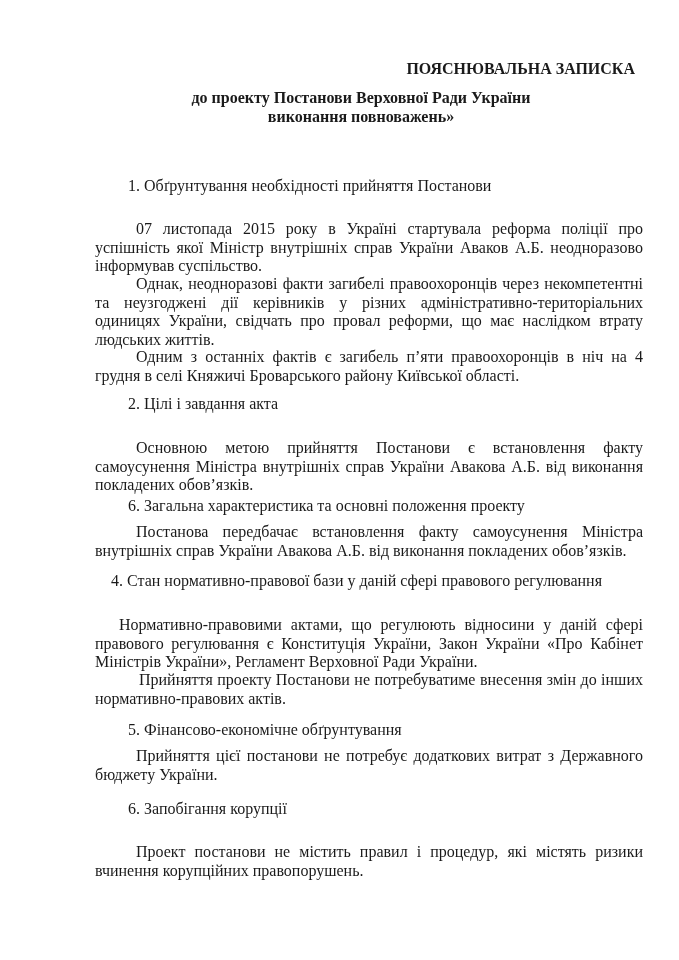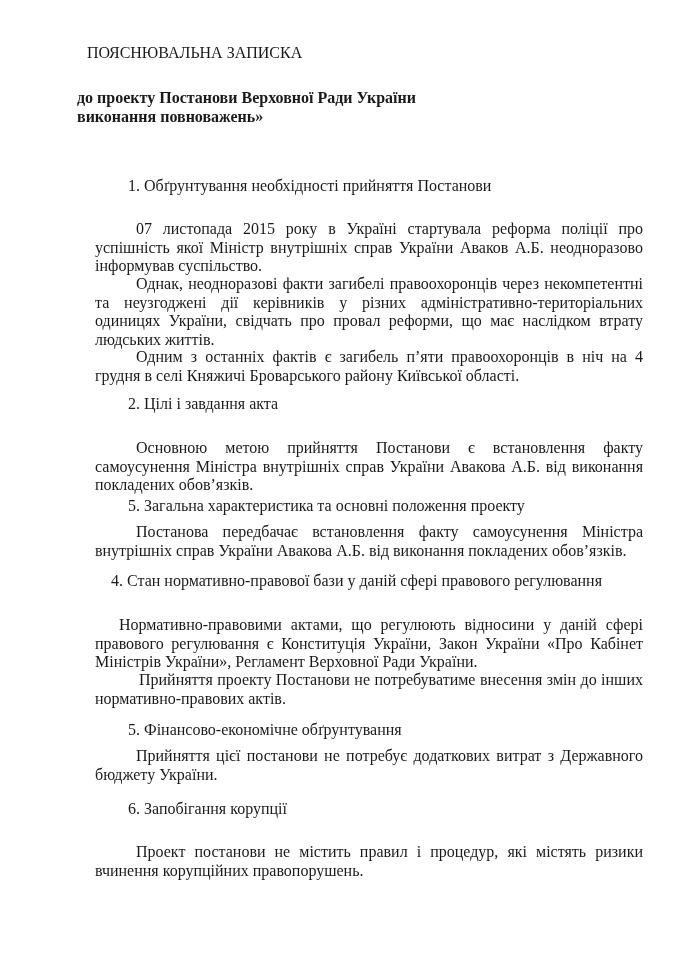--- a/index.html
+++ b/index.html
@@ -3,25 +3,25 @@
 <meta charset="utf-8">
 <style>
   html, body { margin: 0; padding: 0; background: #ffffff; }
   body {
     width: 679px; height: 960px; position: relative; overflow: hidden;
     font-family: "Liberation Serif", "DejaVu Serif", serif;
     color: #1a1a1a; font-size: 16px;
   }
   .page { position: absolute; left: 87px; top: 0; width: 548px; }
   .title {
-    position: absolute; left: 0; width: 548px; top: 44px; text-align: left;
-    font-weight: normal; font-size: 16px; line-height: 18px;
+    position: absolute; left: 0; width: 548px; top: 60px; text-align: right;
+    font-weight: bold; font-size: 16px; line-height: 18px;
   }
   .subtitle {
-    position: absolute; left: -10px; width: 568px; top: 88px; text-align: left;
+    position: absolute; left: -10px; width: 568px; top: 88px; text-align: center;
     font-weight: bold; font-size: 16px; line-height: 19px;
   }
   .subtitle div { white-space: nowrap; }
   .h { position: absolute; left: 0; width: 548px; font-weight: normal; font-size: 16px; line-height: 19px; }
   .h.indent { padding-left: 41px; box-sizing: border-box; }
   .p {
     position: absolute; left: 0; width: 548px; font-size: 16px; line-height: 18.5px;
     text-align: justify; text-indent: 41px; margin: 8px;
   }
   .h4 { text-align: justify; text-align-last: left; text-indent: 24px; line-height: 18.5px; }
@@ -38,21 +38,21 @@
   </div>
 
   <div class="h indent" style="top:176px;">1.  Обґрунтування необхідності прийняття Постанови</div>
   <p class="p" style="top:212px;">07 листопада 2015 року в Україні стартувала реформа поліції про успішність якої Міністр внутрішніх справ України Аваков А.Б. неодноразово інформував суспільство.</p>
   <p class="p" style="top:267px;">Однак, неодноразові факти загибелі правоохоронців через некомпетентні та неузгоджені дії керівників у різних адміністративно-територіальних одиницях України, свідчать про провал реформи, що має наслідком втрату людських життів.</p>
   <p class="p" style="top:340px;">Одним з останніх фактів є загибель п’яти правоохоронців в ніч на 4 грудня в селі Княжичі Броварського району Київської області.</p>
 
   <div class="h indent" style="top:394px;">2. Цілі і завдання акта</div>
   <p class="p" style="top:431px;">Основною метою прийняття Постанови є встановлення факту самоусунення Міністра внутрішніх справ України Авакова А.Б. від виконання покладених обов’язків.</p>
 
-  <div class="h indent" style="top:496px;">5. Загальна характеристика та основні положення проекту</div>
+  <div class="h indent" style="top:496px;">6. Загальна характеристика та основні положення проекту</div>
   <p class="p" style="top:515px;">Постанова передбачає встановлення факту самоусунення Міністра внутрішніх справ України Авакова А.Б. від виконання покладених обов’язків.</p>
 
   <div class="h h4" style="top:572px;">4. Стан нормативно-правової бази у даній сфері правового регулювання</div>
   <p class="p" style="top:608px; text-indent:24px;">Нормативно-правовими актами, що регулюють відносини у даній сфері правового регулювання є Конституція України, Закон України «Про  Кабінет Міністрів України», Регламент Верховної Ради України.</p>
   <p class="p" style="top:663px; text-indent:44px;">Прийняття проекту Постанови не потребуватиме внесення змін до інших нормативно-правових актів.</p>
 
   <div class="h indent" style="top:720px;">5. Фінансово-економічне обґрунтування</div>
   <p class="p" style="top:739px;">Прийняття цієї постанови не потребує додаткових витрат з Державного бюджету України.</p>
 
   <div class="h indent" style="top:799px;">6.  Запобігання корупції</div>

